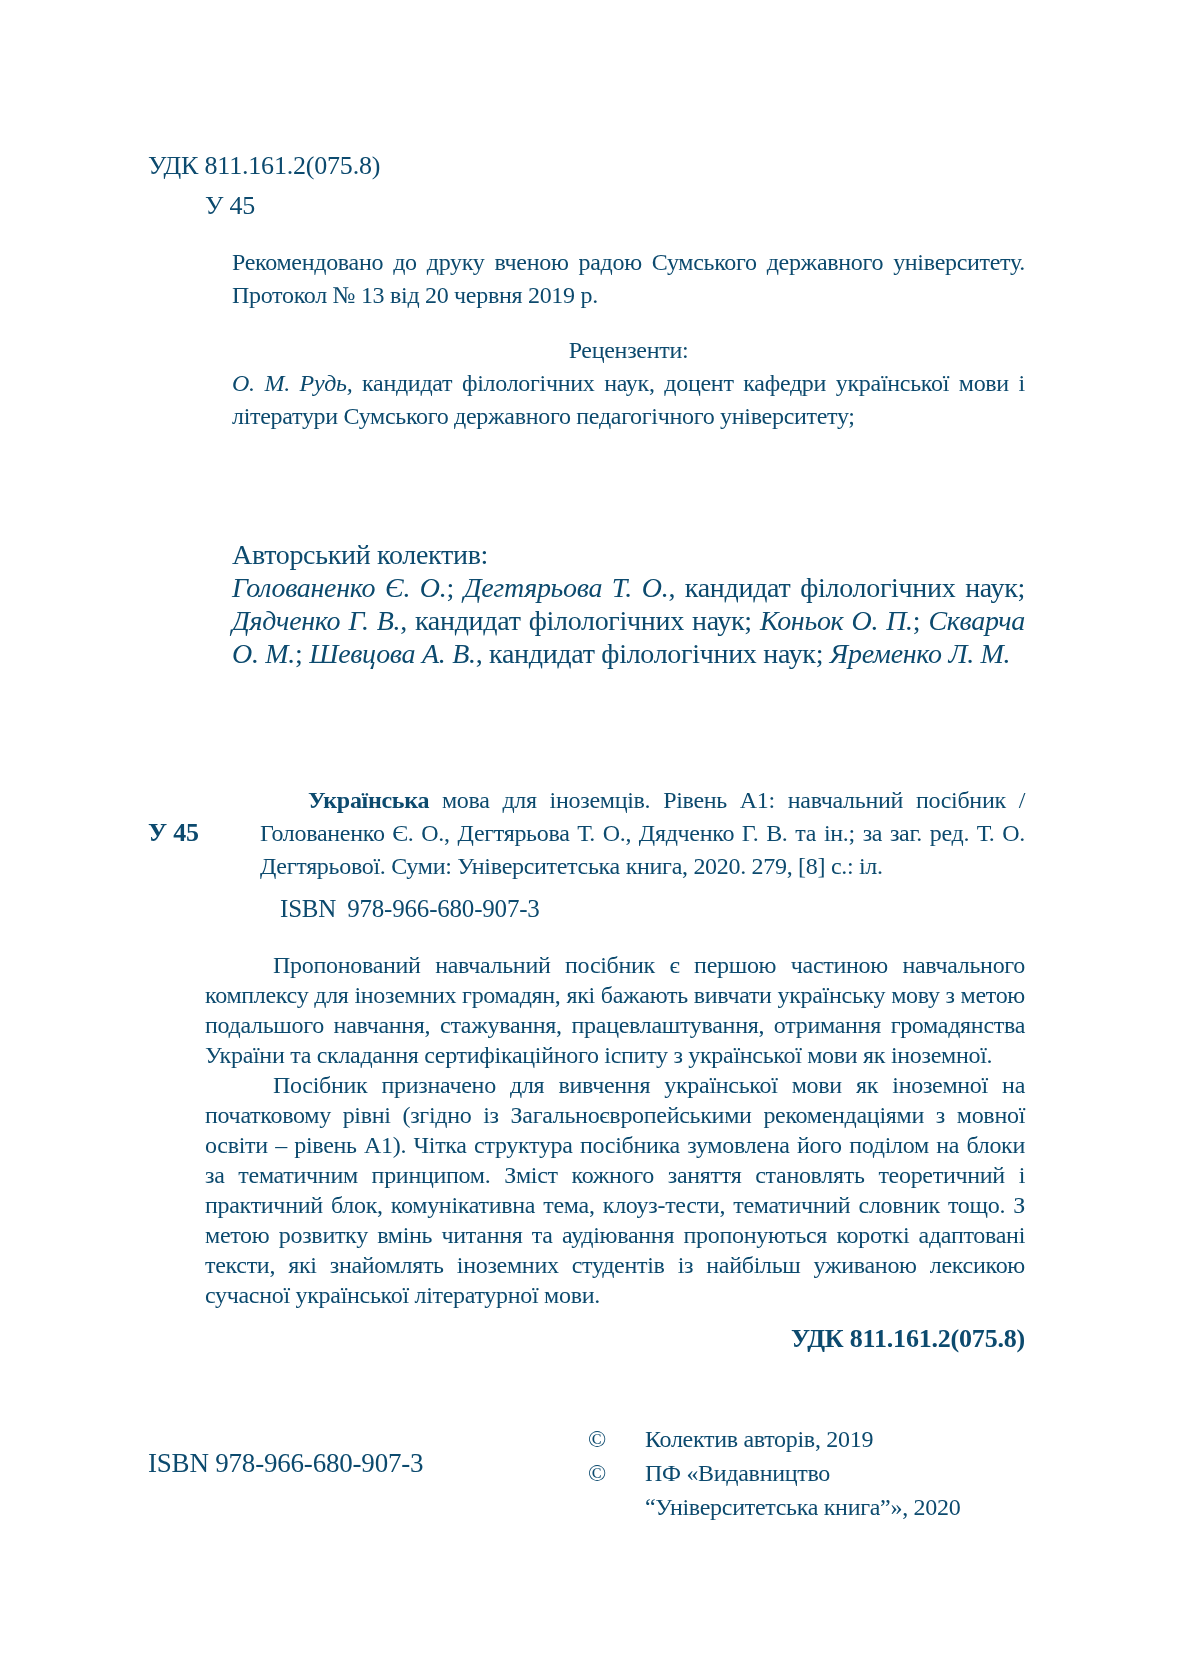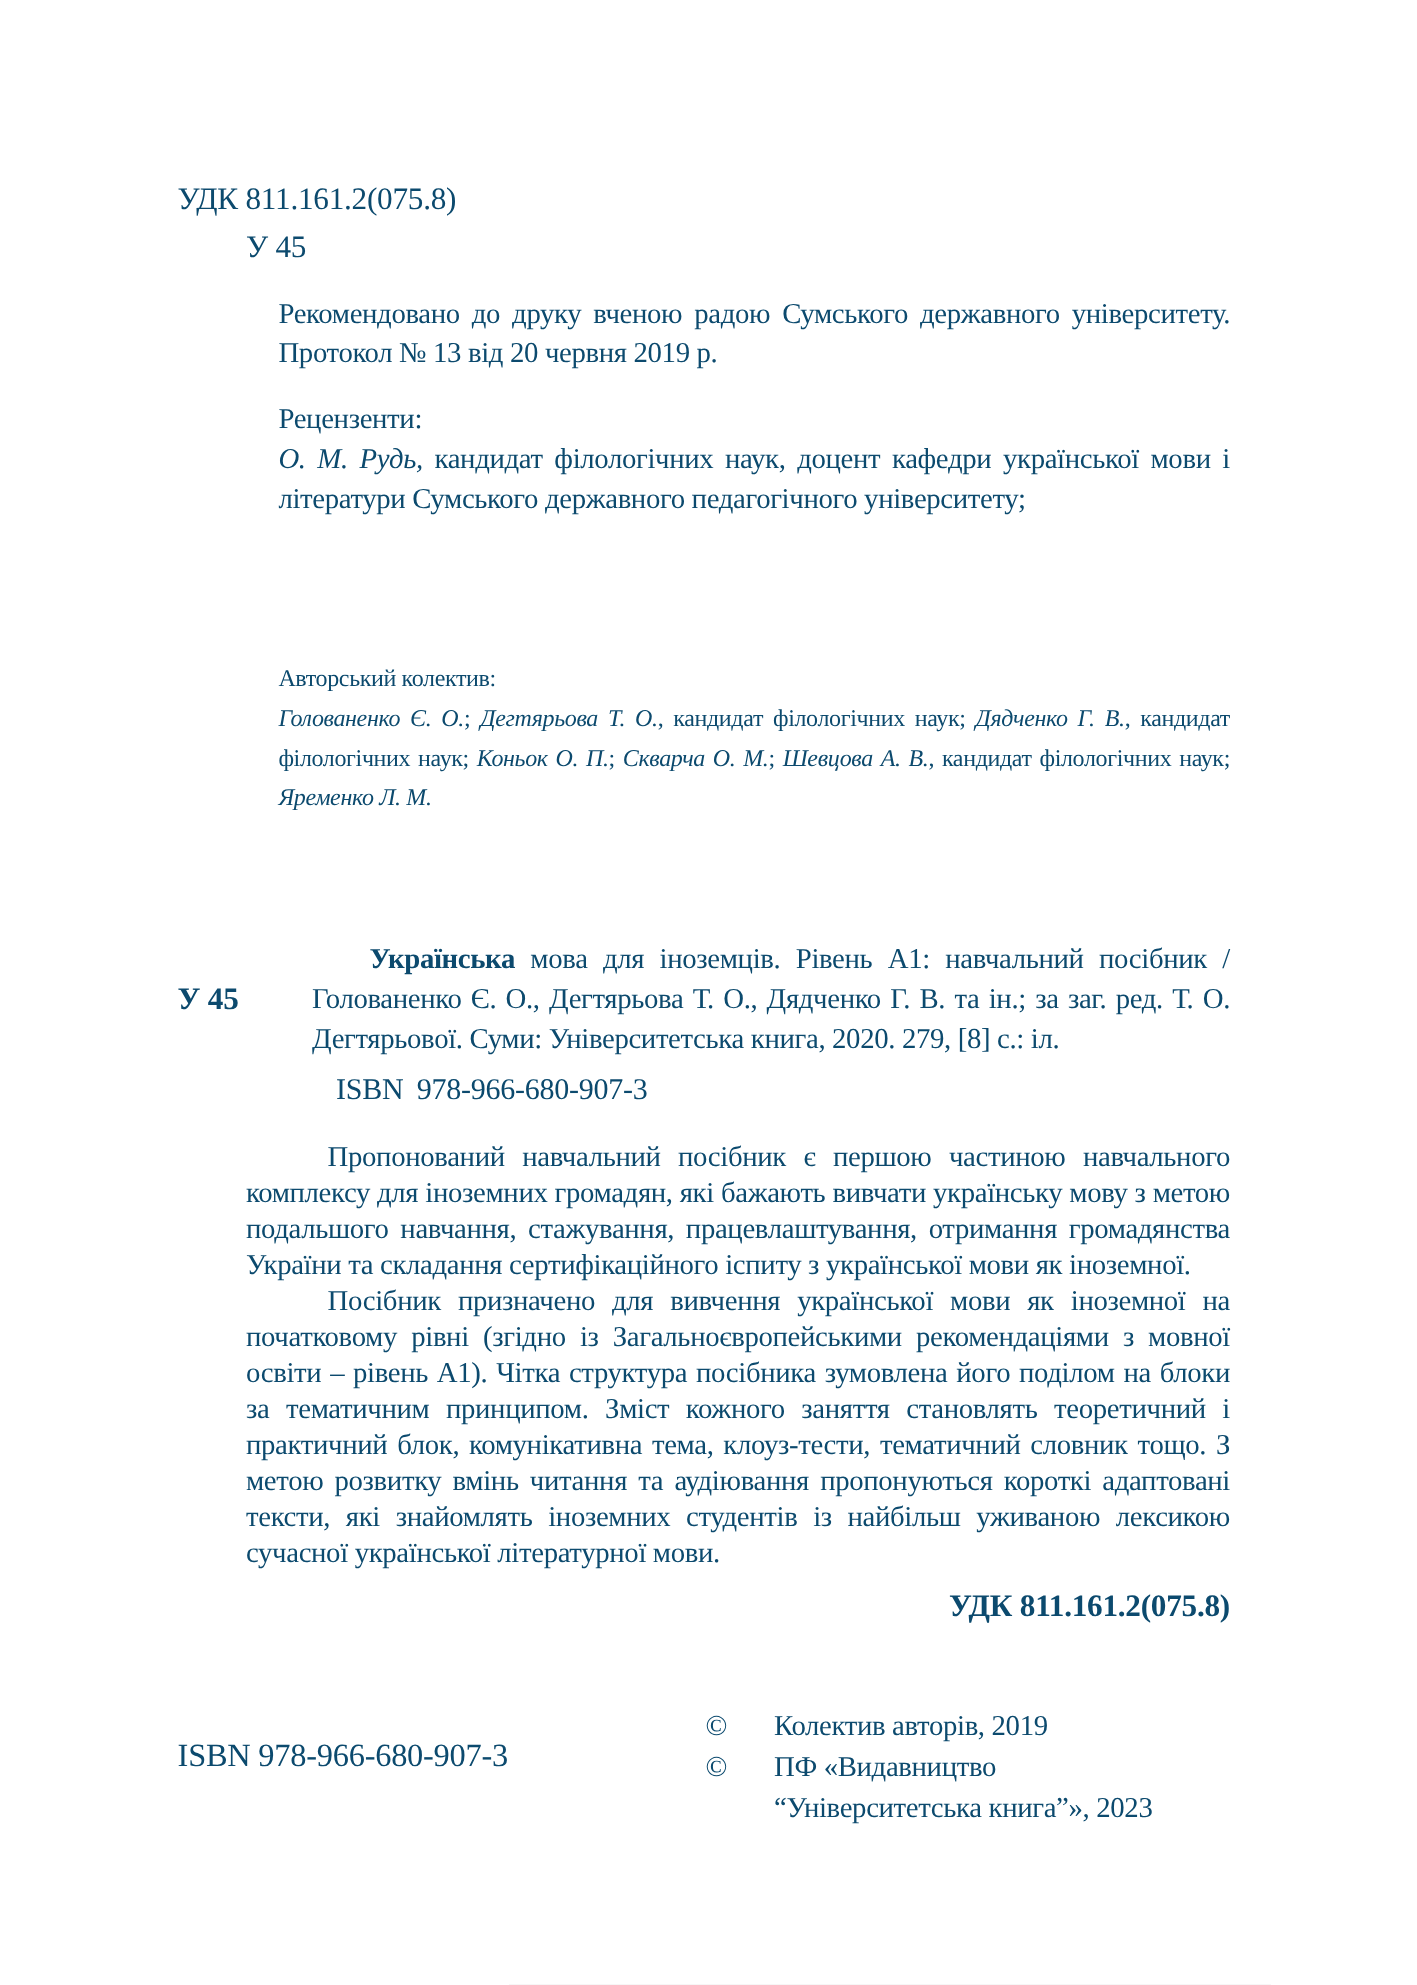--- a/index.html
+++ b/index.html
@@ -20,24 +20,24 @@
   
   .udk-top { left: 148px; top: 146px; font-size: 26px; line-height: 40px; letter-spacing: -0.2px; }
   .udk-top .code { margin-left: 57px; }
 
   
   .approval { left: 232px; top: 246px; width: 793px; font-size: 24px; line-height: 33px; letter-spacing: -0.3px; }
   .approval .full { text-align: justify; text-align-last: justify; }
 
   
   .reviewers { left: 232px; top: 334px; width: 793px; font-size: 24px; line-height: 33px; letter-spacing: -0.3px; }
-  .reviewers .label { text-align: left; }
+  .reviewers .label { text-align: center; }
 
   
-  .authors { left: 232px; top: 538px; width: 793px; font-size: 20px; line-height: 33px; letter-spacing: -0.3px; margin-top: 12px; }
+  .authors { left: 232px; top: 538px; width: 793px; font-size: 28px; line-height: 33px; letter-spacing: -0.3px; }
   .authors .label { text-align: left; }
 
   
   .card-code { left: 148px; top: 818px; font-size: 26px; font-weight: bold; letter-spacing: -0.2px; }
   .card { left: 232px; top: 784px; width: 793px; font-size: 24px; line-height: 33px; letter-spacing: -0.3px; }
   .card .flow { text-indent: 48px; margin-left: 28px; }
   .card-isbn { left: 280px; top: 895px; font-size: 25px; letter-spacing: -0.2px; word-spacing: 5px; }
 
   
   .annotation { left: 205px; top: 950px; width: 820px; font-size: 24px; line-height: 30px; letter-spacing: -0.3px; }
@@ -95,17 +95,17 @@
 
   <div class="abs isbn-bottom">ISBN 978-966-680-907-3</div>
 
   <div class="abs copyright">
     <div class="copy-row">
       <span class="copy-sym">©</span>
       <span class="copy-text">Колектив авторів, 2019</span>
     </div>
     <div class="copy-row">
       <span class="copy-sym">©</span>
-      <span class="copy-text">ПФ «Видавництво “Університетська книга”», 2023</span>
+      <span class="copy-text">ПФ «Видавництво “Університетська книга”», 2020</span>
     </div>
   </div>
 
 </div>
 
 </body></html>

